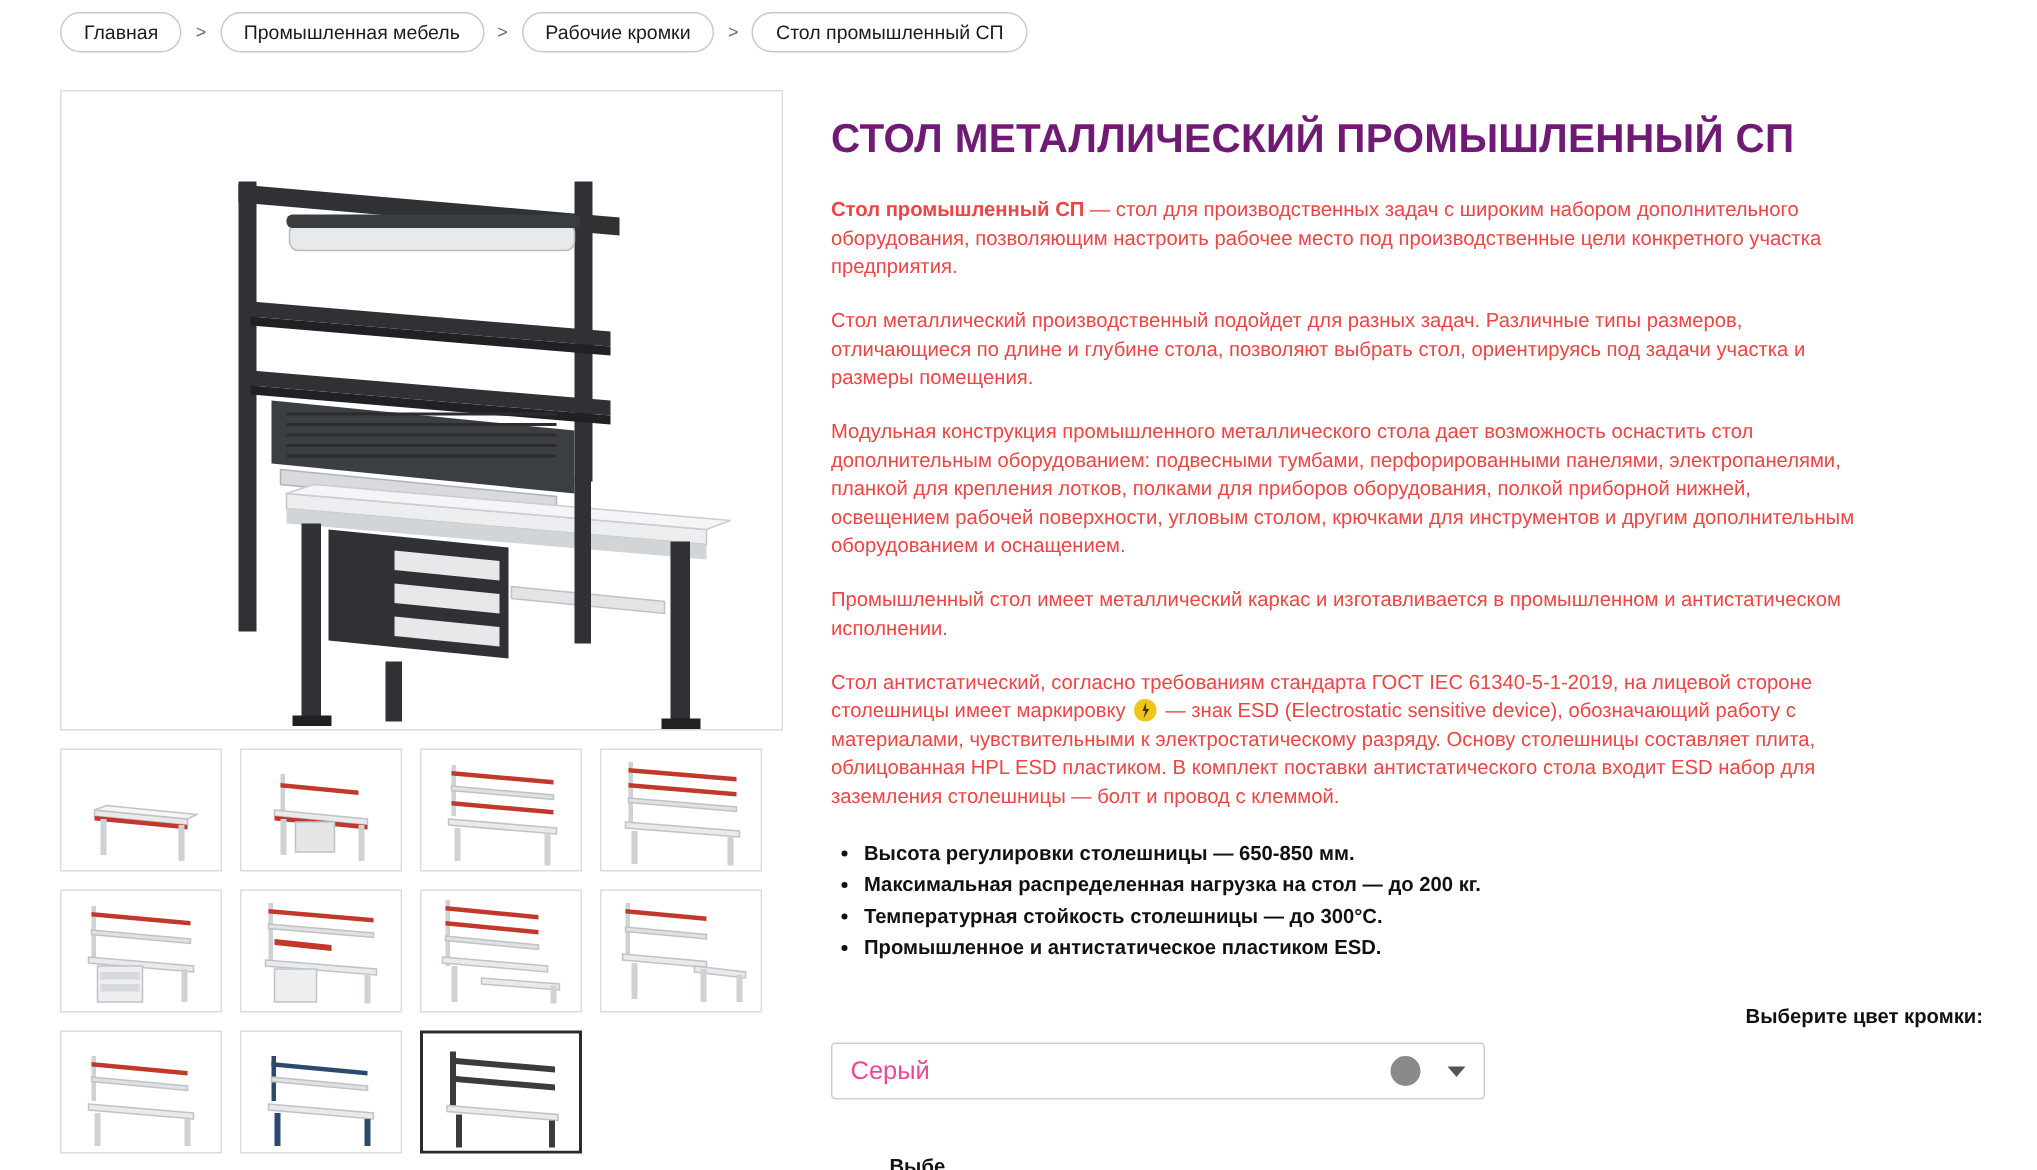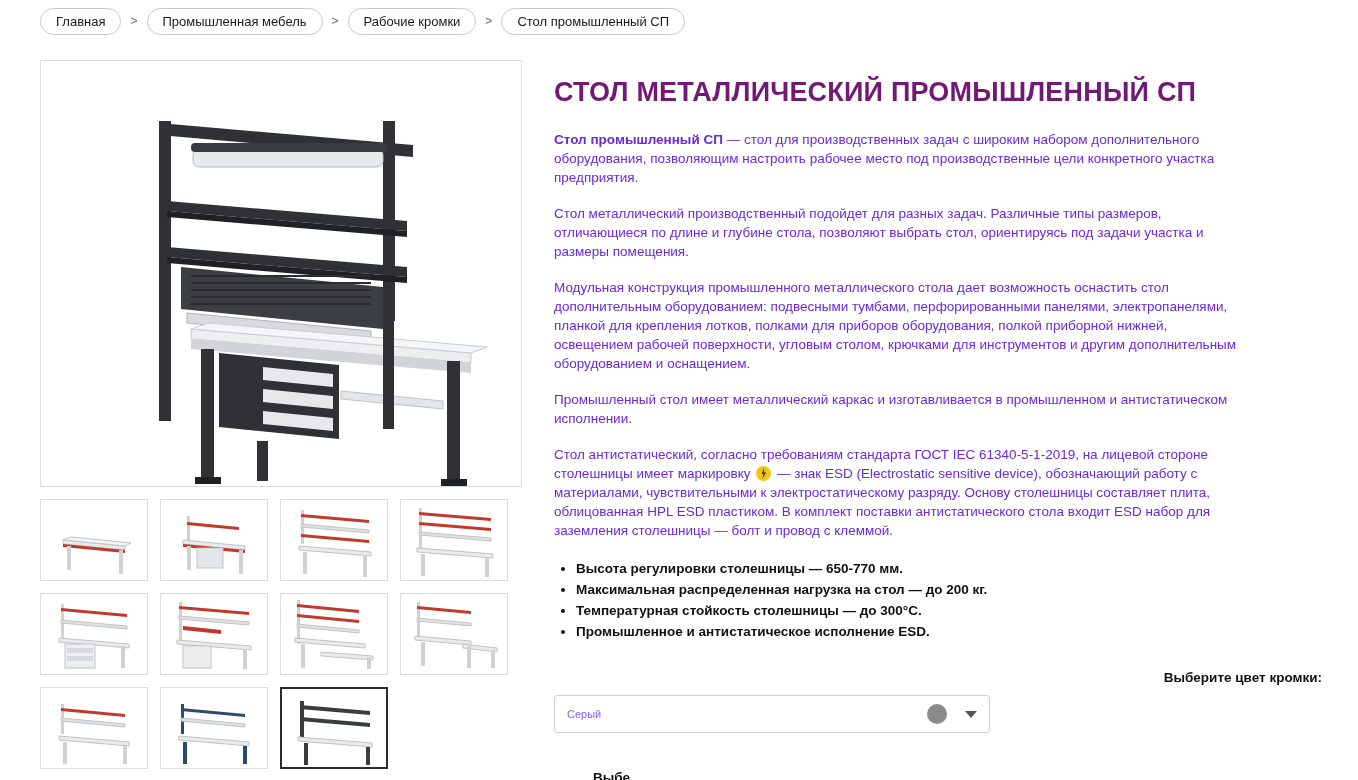--- a/index.html
+++ b/index.html
@@ -83,21 +83,21 @@
     line-height: 32px;
     font-weight: bold;
     letter-spacing: 0.2px;
     margin: 16px 0 22px 0;
     color: #701a75;
   }
   p.para {
     font-size: 13.5px;
     line-height: 19px;
     margin: 0 0 17px 0;
-    color: #6d28d9;
+    color: #ef4444;
     max-width: 690px;
   }
   p.para b { font-weight: bold; }
   .bullets {
     margin: 18px 0 0 0;
     padding-left: 22px;
   }
   .bullets li {
     font-size: 13.5px;
     line-height: 21px;
@@ -116,21 +116,21 @@
     width: 436px;
     height: 38px;
     border: 1px solid #cfcfcf;
     border-radius: 3px;
     display: flex;
     align-items: center;
     padding: 0 12px;
     background: #fff;
     cursor: pointer;
   }
-  .select-value { font-size: 11px; flex: 1; color: #8b5cf6; }
+  .select-value { font-size: 17px; flex: 1; color: #ec4899; }
   .swatch {
     width: 20px; height: 20px; border-radius: 50%;
     background: #888a8c;
     margin-right: 18px;
   }
   .chev {
     width: 0; height: 0;
     border-left: 6px solid transparent;
     border-right: 6px solid transparent;
     border-top: 7px solid #555;
@@ -384,24 +384,24 @@
 
       <p class="para">Стол металлический производственный подойдет для разных задач. Различные типы размеров, отличающиеся по длине и глубине стола, позволяют выбрать стол, ориентируясь под задачи участка и размеры помещения.</p>
 
       <p class="para">Модульная конструкция промышленного металлического стола дает возможность оснастить стол дополнительным оборудованием: подвесными тумбами, перфорированными панелями, электропанелями, планкой для крепления лотков, полками для приборов оборудования, полкой приборной нижней, освещением рабочей поверхности, угловым столом, крючками для инструментов и другим дополнительным оборудованием и оснащением.</p>
 
       <p class="para">Промышленный стол имеет металлический каркас и изготавливается в промышленном и антистатическом исполнении.</p>
 
       <p class="para"><span>Стол антистатический, согласно требованиям стандарта ГОСТ IEC 61340-5-1-2019, на лицевой стороне столешницы имеет маркировку </span><span class="esd-glyph"></span><span> — знак ESD (Electrostatic sensitive device), обозначающий работу с материалами, чувствительными к электростатическому разряду. Основу столешницы составляет плита, облицованная HPL ESD пластиком. В комплект поставки антистатического стола входит ESD набор для заземления столешницы — болт и провод с клеммой.</span></p>
 
       <ul class="bullets">
-        <li>Высота регулировки столешницы — 650-770 мм.</li>
+        <li>Высота регулировки столешницы — 650-850 мм.</li>
         <li>Максимальная распределенная нагрузка на стол — до 200 кг.</li>
         <li>Температурная стойкость столешницы — до 300°C.</li>
-        <li>Промышленное и антистатическое исполнение ESD.</li>
+        <li>Промышленное и антистатическое пластиком ESD.</li>
       </ul>
 
       <div class="edge-label">Выберите цвет кромки:</div>
 
       <div class="select-box">
         <span class="select-value">Серый</span>
         <span class="swatch" style="background: rgb(136, 138, 140);"></span>
         <span class="chev"></span>
       </div>
     </div>

